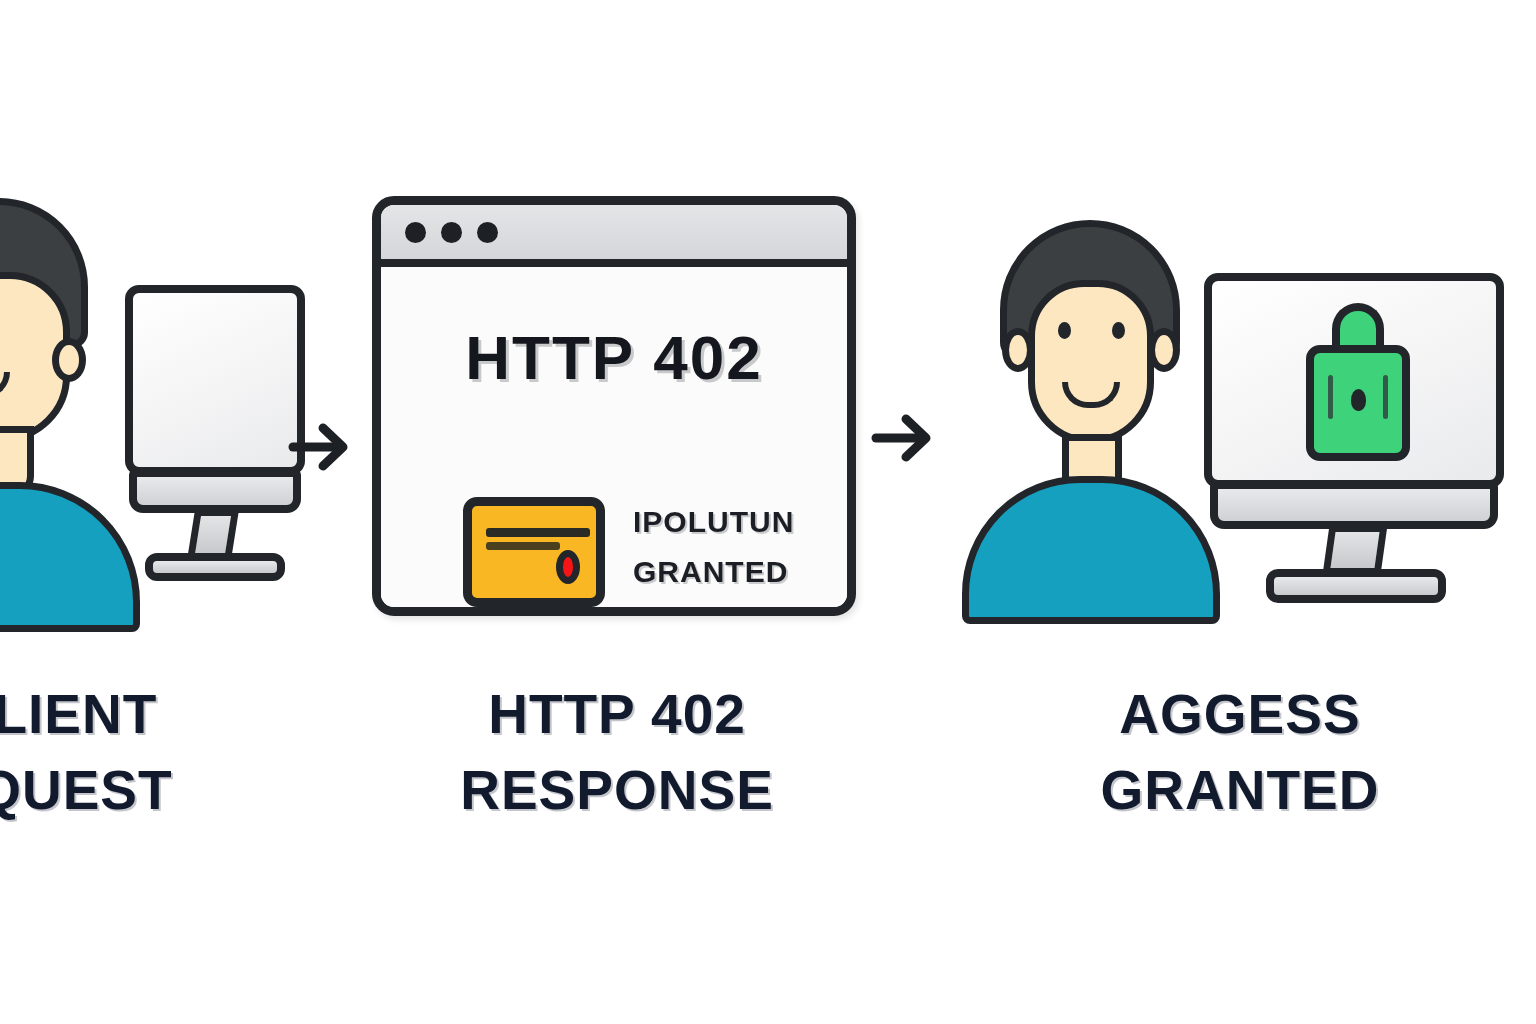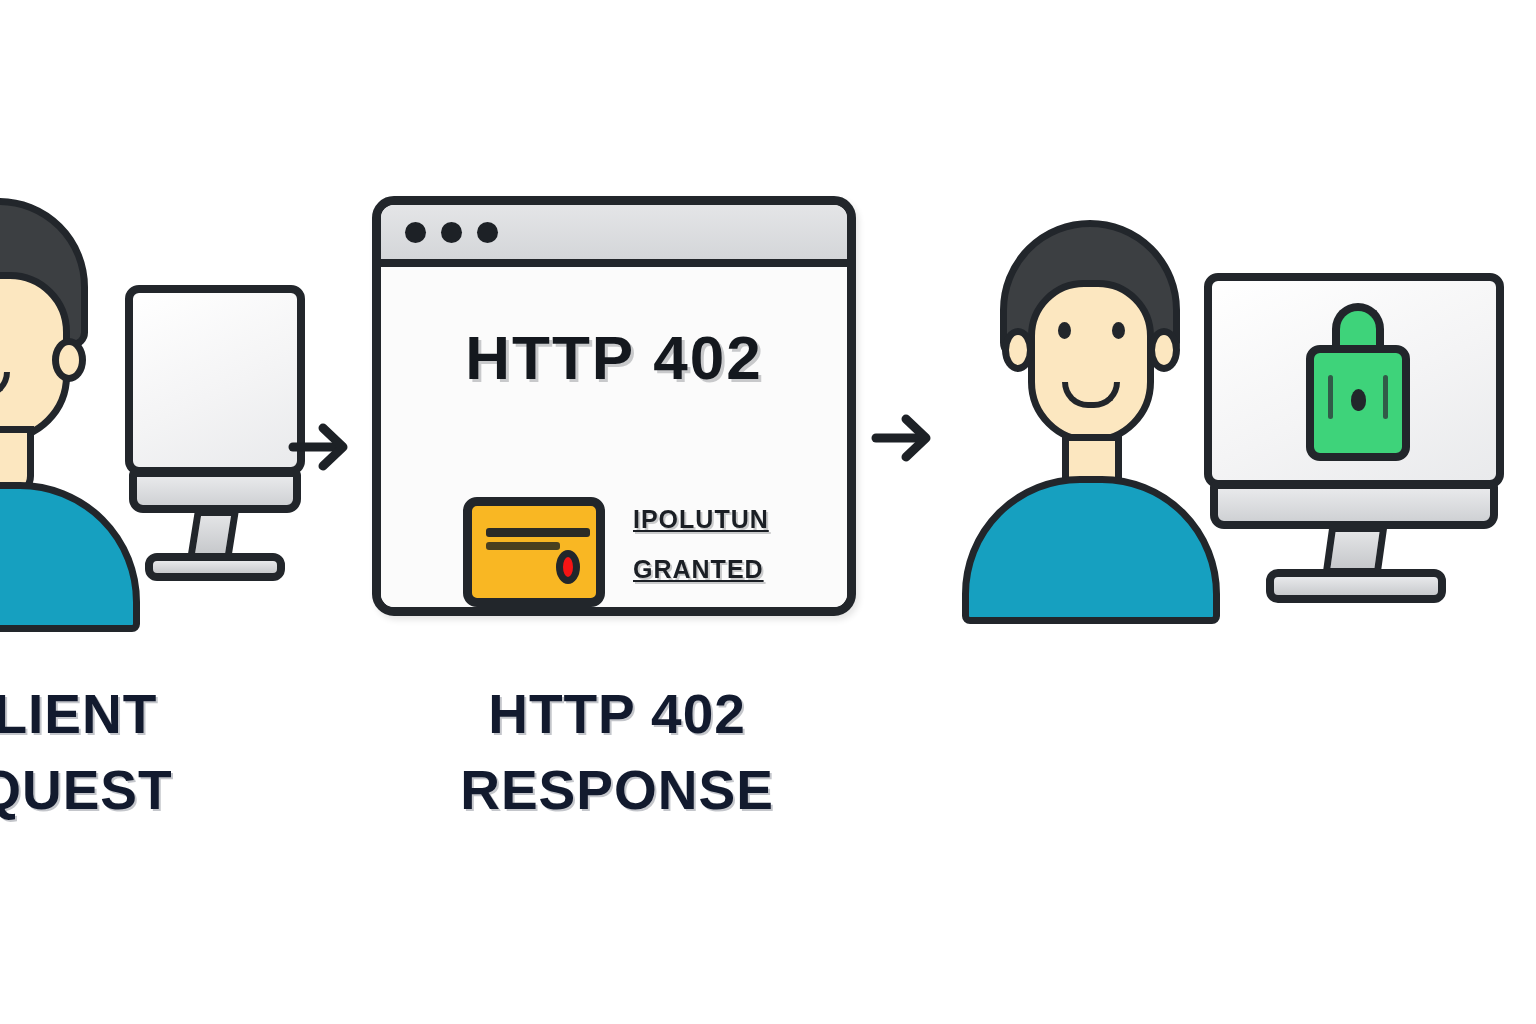--- a/index.html
+++ b/index.html
@@ -266,26 +266,25 @@
     border: 7px solid #22262b;
     border-radius: 50%;
     box-sizing: border-box;
   }
 
   
   .body-text {
     position: absolute;
     font-family: "Liberation Sans", sans-serif;
     font-weight: 700;
-    font-size: 25px;
+    font-size: 30px;
     letter-spacing: 1px;
     color: #1b1f25;
     text-shadow: 2px 2px 0 rgba(27,31,37,0.22);
     white-space: nowrap;
-    text-decoration: underline;
   }
   #body-text-1 { left: 252px; top: 238px; }
   #body-text-2 { left: 252px; top: 288px; }
 </style>
 </head>
 <body>
 
 <div id="stage">
 
   <div class="scene" id="scene-client">
@@ -382,14 +381,16 @@
       <div class="mon-base" style="left:62px; top:296px; width:180px; height:34px;"></div>
     </div>
   </div>
 
   <div class="label" id="label-client">CLIENT
 CQUEST</div>
 
   <div class="label" id="label-response">HTTP 402
 RESPONSE</div>
 
+  <div class="label" id="label-granted">AGGESS
+GRANTED</div>
 
 </div>
 
 </body></html>

